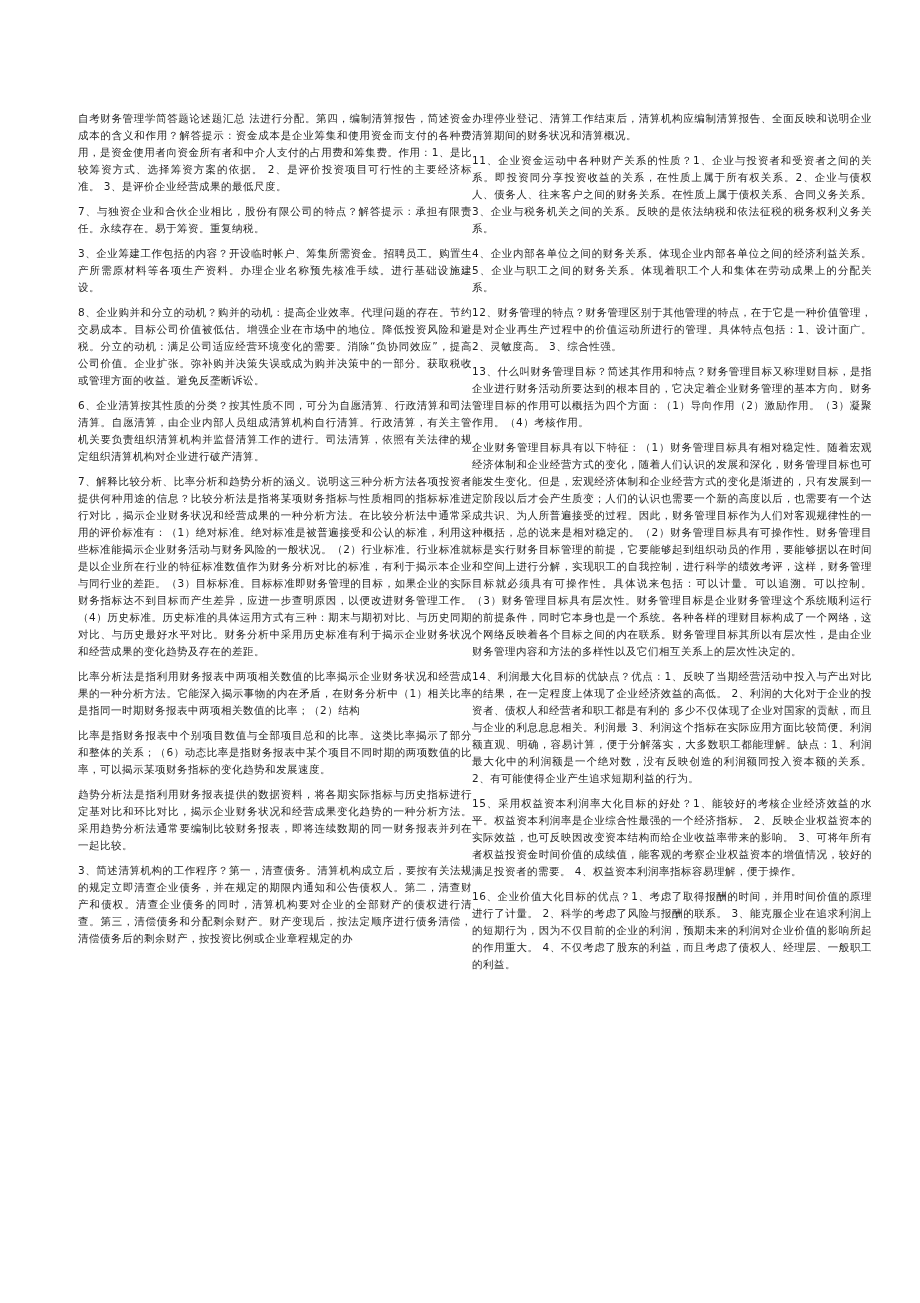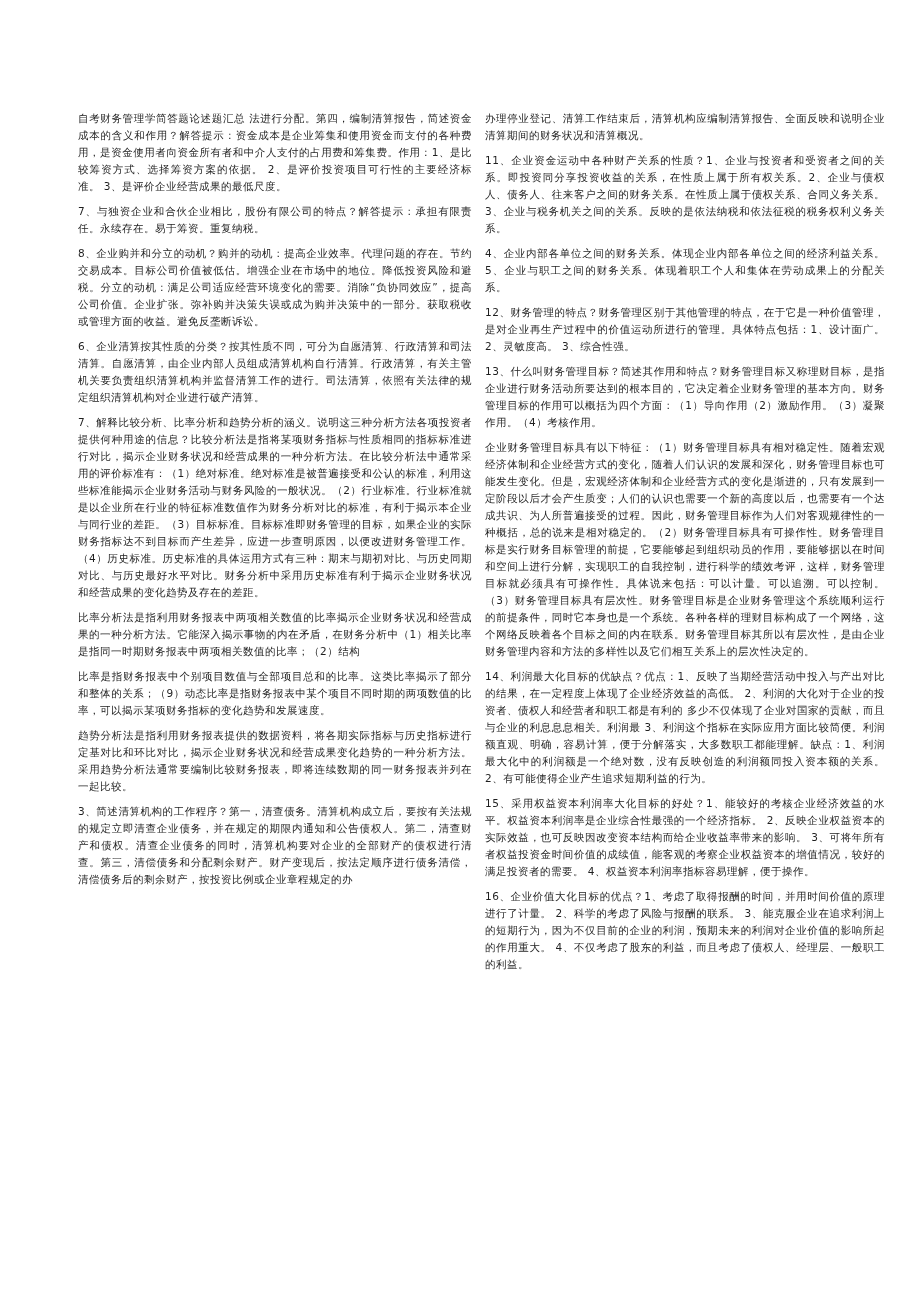--- a/index.html
+++ b/index.html
@@ -17,21 +17,21 @@
       position: relative;
       width: 920px;
       height: 1303px;
       background: var(--page-bg, #ffffff);
     }
     .content {
       position: absolute;
       top: 110px;
       left: 78px;
       display: flex;
-      gap: 13px;
+      gap: 0;
     }
     .column {
       width: 394px;
     }
     .column.right {
       width: 400px;
     }
     .para {
       margin: 0 0 8px 0;
       font-size: 10.5px;
@@ -43,25 +43,26 @@
     }
   </style>
 </head>
 <body style="--text-color: #1f1f1f; --page-bg: #ffffff;">
 
 <div class="page">
   <div class="content">
     <div class="column">
         <p class="para">自考财务管理学简答题论述题汇总 法进行分配。第四，编制清算报告，简述资金成本的含义和作用？解答提示：资金成本是企业筹集和使用资金而支付的各种费用，是资金使用者向资金所有者和中介人支付的占用费和筹集费。作用：1、是比较筹资方式、选择筹资方案的依据。 2、是评价投资项目可行性的主要经济标准。 3、是评价企业经营成果的最低尺度。</p>
         <p class="para">7、与独资企业和合伙企业相比，股份有限公司的特点？解答提示：承担有限责任。永续存在。易于筹资。重复纳税。</p>
+        <p class="para">3、企业筹建工作包括的内容？开设临时帐户、筹集所需资金。招聘员工。购置生产所需原材料等各项生产资料。办理企业名称预先核准手续。进行基础设施建设。</p>
         <p class="para">8、企业购并和分立的动机？购并的动机：提高企业效率。代理问题的存在。节约交易成本。目标公司价值被低估。增强企业在市场中的地位。降低投资风险和避税。分立的动机：满足公司适应经营环境变化的需要。消除“负协同效应”，提高公司价值。企业扩张。弥补购并决策失误或成为购并决策中的一部分。获取税收或管理方面的收益。避免反垄断诉讼。</p>
         <p class="para">6、企业清算按其性质的分类？按其性质不同，可分为自愿清算、行政清算和司法清算。自愿清算，由企业内部人员组成清算机构自行清算。行政清算，有关主管机关要负责组织清算机构并监督清算工作的进行。司法清算，依照有关法律的规定组织清算机构对企业进行破产清算。</p>
         <p class="para">7、解释比较分析、比率分析和趋势分析的涵义。说明这三种分析方法各项投资者提供何种用途的信息？比较分析法是指将某项财务指标与性质相同的指标标准进行对比，揭示企业财务状况和经营成果的一种分析方法。在比较分析法中通常采用的评价标准有：（1）绝对标准。绝对标准是被普遍接受和公认的标准，利用这些标准能揭示企业财务活动与财务风险的一般状况。（2）行业标准。行业标准就是以企业所在行业的特征标准数值作为财务分析对比的标准，有利于揭示本企业与同行业的差距。（3）目标标准。目标标准即财务管理的目标，如果企业的实际财务指标达不到目标而产生差异，应进一步查明原因，以便改进财务管理工作。（4）历史标准。历史标准的具体运用方式有三种：期末与期初对比、与历史同期对比、与历史最好水平对比。财务分析中采用历史标准有利于揭示企业财务状况和经营成果的变化趋势及存在的差距。</p>
         <p class="para">比率分析法是指利用财务报表中两项相关数值的比率揭示企业财务状况和经营成果的一种分析方法。它能深入揭示事物的内在矛盾，在财务分析中（1）相关比率是指同一时期财务报表中两项相关数值的比率；（2）结构</p>
-        <p class="para">比率是指财务报表中个别项目数值与全部项目总和的比率。这类比率揭示了部分和整体的关系；（9）动态比率是指财务报表中某个项目不同时期的两项数值的比率，可以揭示某项财务指标的变化趋势和发展速度。</p>
+        <p class="para">比率是指财务报表中个别项目数值与全部项目总和的比率。这类比率揭示了部分和整体的关系；（6）动态比率是指财务报表中某个项目不同时期的两项数值的比率，可以揭示某项财务指标的变化趋势和发展速度。</p>
         <p class="para">趋势分析法是指利用财务报表提供的数据资料，将各期实际指标与历史指标进行定基对比和环比对比，揭示企业财务状况和经营成果变化趋势的一种分析方法。采用趋势分析法通常要编制比较财务报表，即将连续数期的同一财务报表并列在一起比较。</p>
         <p class="para">3、简述清算机构的工作程序？第一，清查债务。清算机构成立后，要按有关法规的规定立即清查企业债务，并在规定的期限内通知和公告债权人。第二，清查财产和债权。清查企业债务的同时，清算机构要对企业的全部财产的债权进行清查。第三，清偿债务和分配剩余财产。财产变现后，按法定顺序进行债务清偿，清偿债务后的剩余财产，按投资比例或企业章程规定的办</p>
       </div>
     <div class="column right">
         <p class="para">办理停业登记、清算工作结束后，清算机构应编制清算报告、全面反映和说明企业清算期间的财务状况和清算概况。</p>
         <p class="para">11、企业资金运动中各种财产关系的性质？1、企业与投资者和受资者之间的关系。即投资同分享投资收益的关系，在性质上属于所有权关系。2、企业与债权人、债务人、往来客户之间的财务关系。在性质上属于债权关系、合同义务关系。 3、企业与税务机关之间的关系。反映的是依法纳税和依法征税的税务权利义务关系。</p>
         <p class="para">4、企业内部各单位之间的财务关系。体现企业内部各单位之间的经济利益关系。 5、企业与职工之间的财务关系。体现着职工个人和集体在劳动成果上的分配关系。</p>
         <p class="para">12、财务管理的特点？财务管理区别于其他管理的特点，在于它是一种价值管理，是对企业再生产过程中的价值运动所进行的管理。具体特点包括：1、设计面广。 2、灵敏度高。 3、综合性强。</p>
         <p class="para">13、什么叫财务管理目标？简述其作用和特点？财务管理目标又称理财目标，是指企业进行财务活动所要达到的根本目的，它决定着企业财务管理的基本方向。财务管理目标的作用可以概括为四个方面：（1）导向作用（2）激励作用。（3）凝聚作用。（4）考核作用。</p>
         <p class="para">企业财务管理目标具有以下特征：（1）财务管理目标具有相对稳定性。随着宏观经济体制和企业经营方式的变化，随着人们认识的发展和深化，财务管理目标也可能发生变化。但是，宏观经济体制和企业经营方式的变化是渐进的，只有发展到一定阶段以后才会产生质变；人们的认识也需要一个新的高度以后，也需要有一个达成共识、为人所普遍接受的过程。因此，财务管理目标作为人们对客观规律性的一种概括，总的说来是相对稳定的。（2）财务管理目标具有可操作性。财务管理目标是实行财务目标管理的前提，它要能够起到组织动员的作用，要能够据以在时间和空间上进行分解，实现职工的自我控制，进行科学的绩效考评，这样，财务管理目标就必须具有可操作性。具体说来包括：可以计量。可以追溯。可以控制。（3）财务管理目标具有层次性。财务管理目标是企业财务管理这个系统顺利运行的前提条件，同时它本身也是一个系统。各种各样的理财目标构成了一个网络，这个网络反映着各个目标之间的内在联系。财务管理目标其所以有层次性，是由企业财务管理内容和方法的多样性以及它们相互关系上的层次性决定的。</p>

